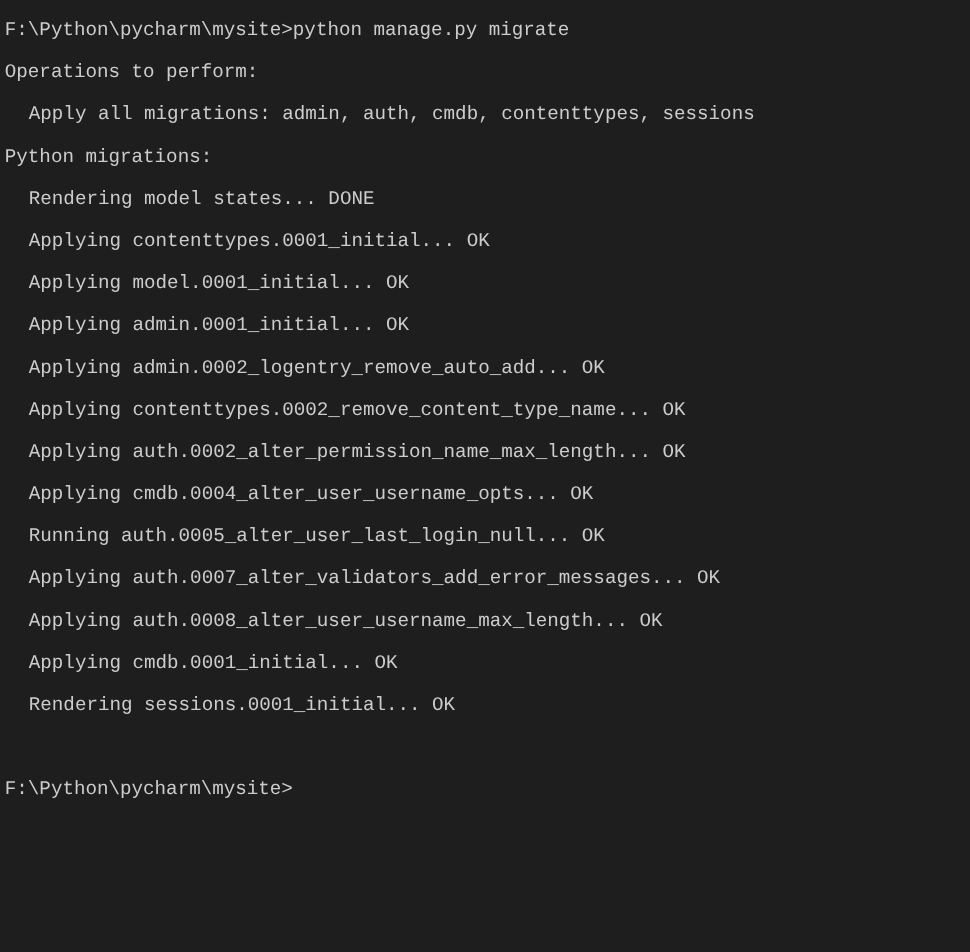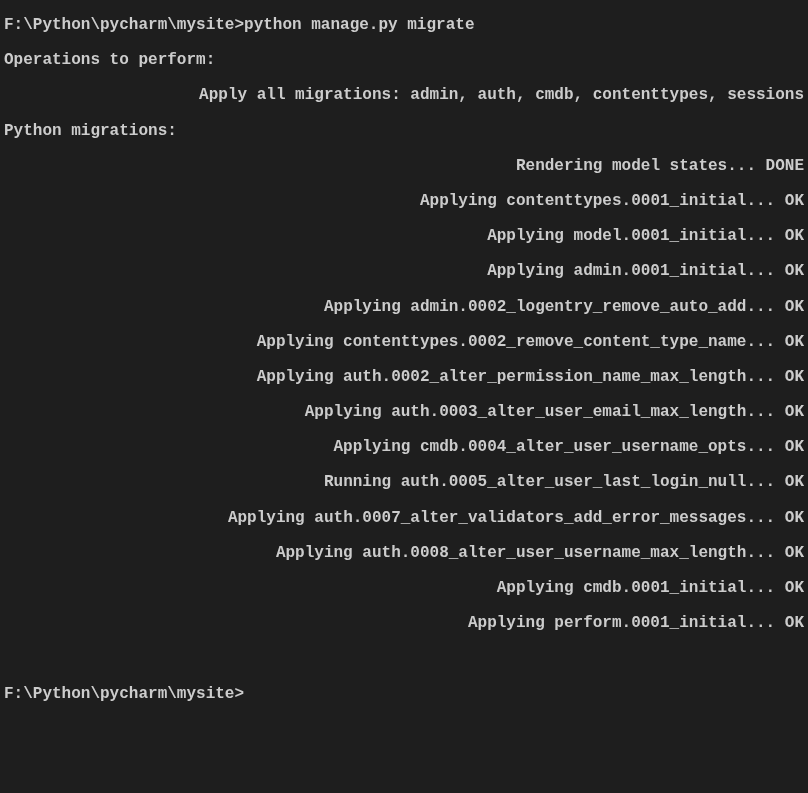--- a/index.html
+++ b/index.html
@@ -1,56 +1,53 @@
 <!DOCTYPE html>
 <html><head>
   <meta charset="utf-8">
   <style>
     * {
       margin: 0;
       padding: 0;
       box-sizing: border-box;
-      font-weight: bold;
     }
     body {
       background-color: #1e1e1e;
       color: #cccccc;
       font-family: 'Consolas', 'Courier New', monospace;
       font-size: 16px;
       line-height: 2.2;
       padding: 8px 4px;
       width: 808px;
       height: 793px;
       overflow: hidden;
     }
     .terminal-line {
       white-space: pre;
     }
     .indent-1 {
       padding-left: 20px;
-      text-align: right;
     }
   </style>
 </head>
 <body>
 
 <div>
   <div class="terminal-line">F:\Python\pycharm\mysite&gt;python manage.py migrate</div>
   <div class="terminal-line">Operations to perform:</div>
   <div class="terminal-line indent-1">Apply all migrations: admin, auth, cmdb, contenttypes, sessions</div>
   <div class="terminal-line">Python migrations:</div>
   <div class="terminal-line indent-1">Rendering model states... DONE</div>
   <div class="terminal-line indent-1">Applying contenttypes.0001_initial... OK</div>
   <div class="terminal-line indent-1">Applying model.0001_initial... OK</div>
   <div class="terminal-line indent-1">Applying admin.0001_initial... OK</div>
   <div class="terminal-line indent-1">Applying admin.0002_logentry_remove_auto_add... OK</div>
   <div class="terminal-line indent-1">Applying contenttypes.0002_remove_content_type_name... OK</div>
   <div class="terminal-line indent-1">Applying auth.0002_alter_permission_name_max_length... OK</div>
-  <div class="terminal-line indent-1">Applying auth.0003_alter_user_email_max_length... OK</div>
   <div class="terminal-line indent-1">Applying cmdb.0004_alter_user_username_opts... OK</div>
   <div class="terminal-line indent-1">Running auth.0005_alter_user_last_login_null... OK</div>
   <div class="terminal-line indent-1">Applying auth.0007_alter_validators_add_error_messages... OK</div>
   <div class="terminal-line indent-1">Applying auth.0008_alter_user_username_max_length... OK</div>
   <div class="terminal-line indent-1">Applying cmdb.0001_initial... OK</div>
-  <div class="terminal-line indent-1">Applying perform.0001_initial... OK</div>
+  <div class="terminal-line indent-1">Rendering sessions.0001_initial... OK</div>
   <div class="terminal-line">&nbsp;</div>
   <div class="terminal-line">F:\Python\pycharm\mysite&gt;</div>
 </div>
 
 </body></html>

